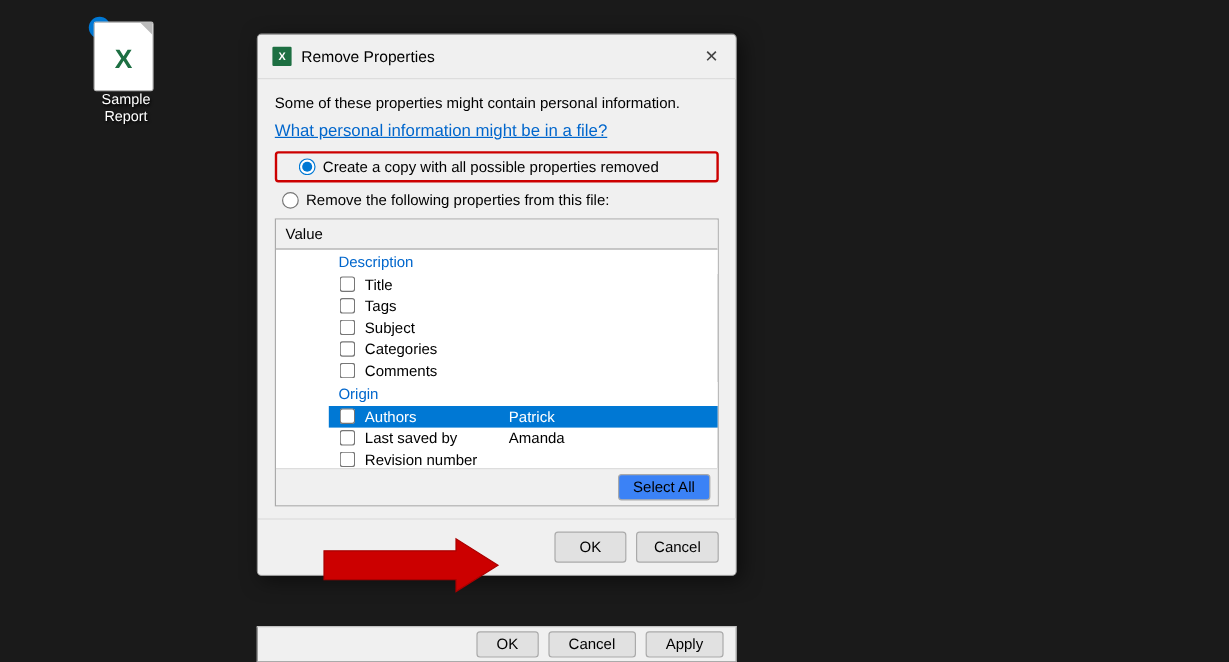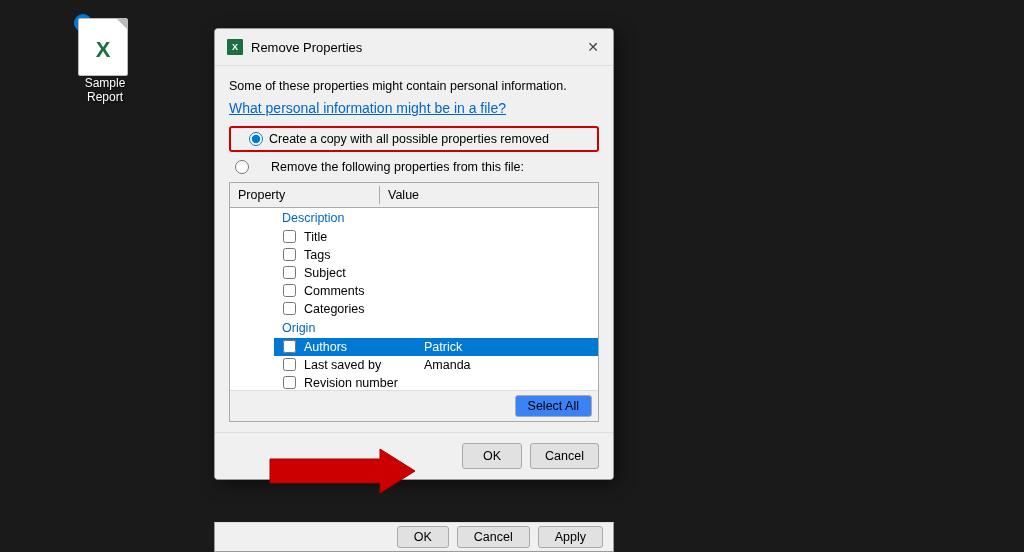--- a/index.html
+++ b/index.html
@@ -167,21 +167,21 @@
       gap: 6px;
       padding: 4px 18px;
       border: 2px solid #cc0000;
       border-radius: 3px;
       margin-bottom: 6px;
       background: #f0f0f0;
     }
     .radio-option {
       display: flex;
       align-items: flex-end;
-      gap: 22px;
+      gap: 6px;
       padding: 2px 6px;
       margin-bottom: 4px;
     }
     .radio-input {
       width: 14px;
       height: 14px;
       accent-color: #0078d4;
       cursor: pointer;
     }
     .radio-label {
@@ -400,21 +400,20 @@
       <label class="radio-label">Create a copy with all possible properties removed</label>
     </div>
 
     <div class="radio-option">
       <input type="radio" class="radio-input" name="removeOption" style="">
       <label class="radio-label">Remove the following properties from this file:</label>
     </div>
 
     <div class="properties-container">
       <div class="properties-header">
-        <div class="prop-header-property">Property</div>
         <div class="prop-header-value">Value</div>
       </div>
       <div class="properties-scroll-area">
 
         <div class="section-label">Description</div>
 
         <div class="prop-row">
           <div class="prop-checkbox-cell">
               <input type="checkbox" class="prop-checkbox" style="">
             </div>
@@ -432,28 +431,28 @@
           <div class="prop-checkbox-cell">
               <input type="checkbox" class="prop-checkbox" style="">
             </div>
           <div class="prop-name">Subject</div>
           <div class="prop-value"></div>
         </div>
         <div class="prop-row">
           <div class="prop-checkbox-cell">
               <input type="checkbox" class="prop-checkbox" style="">
             </div>
+          <div class="prop-name">Categories</div>
+          <div class="prop-value"></div>
+        </div>
+        <div class="prop-row">
+          <div class="prop-checkbox-cell">
+              <input type="checkbox" class="prop-checkbox" style="">
+            </div>
           <div class="prop-name">Comments</div>
-          <div class="prop-value"></div>
-        </div>
-        <div class="prop-row">
-          <div class="prop-checkbox-cell">
-              <input type="checkbox" class="prop-checkbox" style="">
-            </div>
-          <div class="prop-name">Categories</div>
           <div class="prop-value"></div>
         </div>
 
         <div class="section-label">Origin</div>
 
         <div class="prop-row selected">
           <div class="prop-checkbox-cell">
               <input type="checkbox" class="prop-checkbox" style="">
             </div>
           <div class="prop-name">Authors</div>

